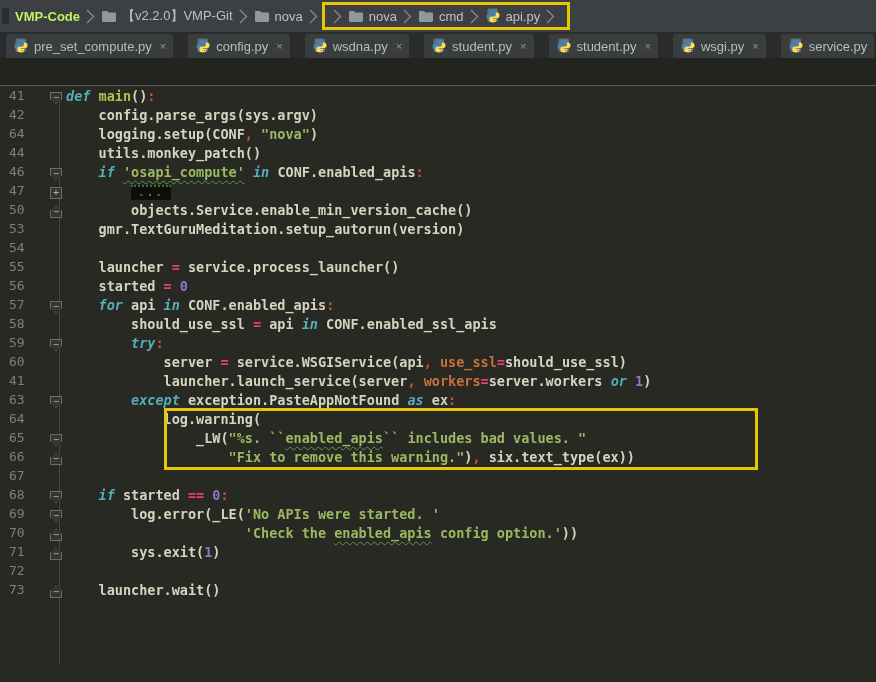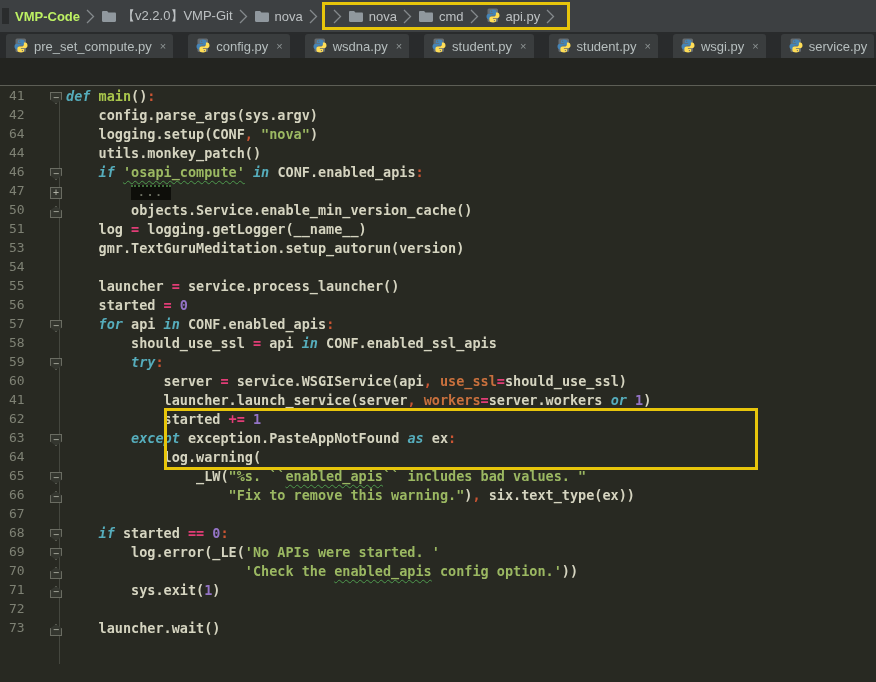--- a/index.html
+++ b/index.html
@@ -258,25 +258,20 @@
           <span class="code"><span class="t-d">        </span><span class="fold-box">...</span></span>
         </div>
         <div class="row">
           <span class="gutter-num">50</span>
           <span class="fold-cell">
             <span class="fold-marker fold-close">−</span>
           </span>
           <span class="code"><span class="t-d">        objects.Service.enable_min_version_cache()</span></span>
         </div>
         <div class="row">
-          <span class="gutter-num">51</span>
-          <span class="fold-cell"></span>
-          <span class="code"><span class="t-d">    log </span><span class="t-o">=</span><span class="t-d"> logging.getLogger(__name__)</span></span>
-        </div>
-        <div class="row">
           <span class="gutter-num">53</span>
           <span class="fold-cell"></span>
           <span class="code"><span class="t-d">    gmr.TextGuruMeditation.setup_autorun(version)</span></span>
         </div>
         <div class="row">
           <span class="gutter-num">54</span>
           <span class="fold-cell"></span>
           <span class="code"></span>
         </div>
         <div class="row">
@@ -310,25 +305,20 @@
         </div>
         <div class="row">
           <span class="gutter-num">60</span>
           <span class="fold-cell"></span>
           <span class="code"><span class="t-d">            server </span><span class="t-o">=</span><span class="t-d"> service.WSGIService(api</span><span class="t-p">,</span><span class="t-d"> </span><span class="t-a">use_ssl</span><span class="t-o">=</span><span class="t-d">should_use_ssl)</span></span>
         </div>
         <div class="row">
           <span class="gutter-num">41</span>
           <span class="fold-cell"></span>
           <span class="code"><span class="t-d">            launcher.launch_service(server</span><span class="t-p">,</span><span class="t-d"> </span><span class="t-a">workers</span><span class="t-o">=</span><span class="t-d">server.workers </span><span class="t-k">or</span><span class="t-d"> </span><span class="t-n">1</span><span class="t-d">)</span></span>
-        </div>
-        <div class="row">
-          <span class="gutter-num">62</span>
-          <span class="fold-cell"></span>
-          <span class="code"><span class="t-d">            started </span><span class="t-o">+=</span><span class="t-d"> </span><span class="t-n">1</span></span>
         </div>
         <div class="row">
           <span class="gutter-num">63</span>
           <span class="fold-cell">
             <span class="fold-marker fold-open">−</span>
           </span>
           <span class="code"><span class="t-d">        </span><span class="t-k">except</span><span class="t-d"> exception.PasteAppNotFound </span><span class="t-k">as</span><span class="t-d"> ex</span><span class="t-p">:</span></span>
         </div>
         <div class="row">
           <span class="gutter-num">64</span>

